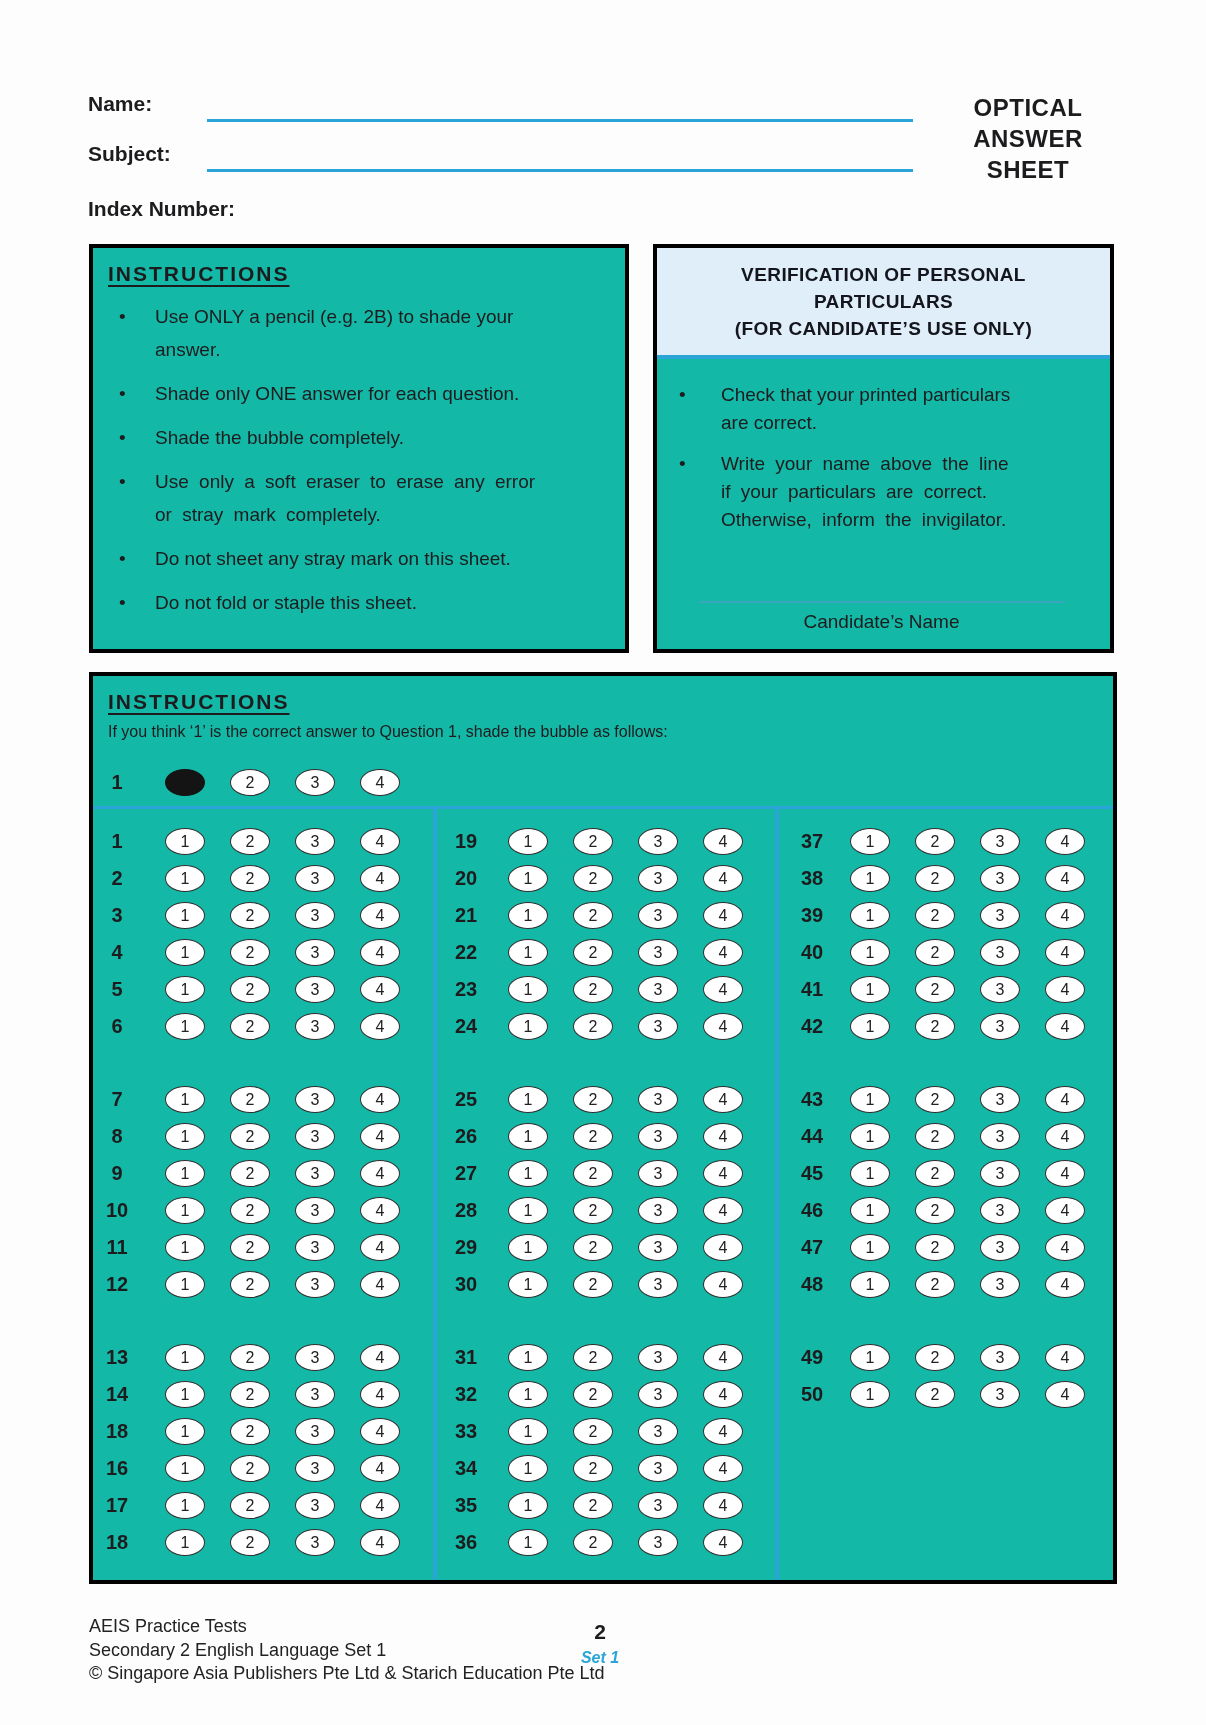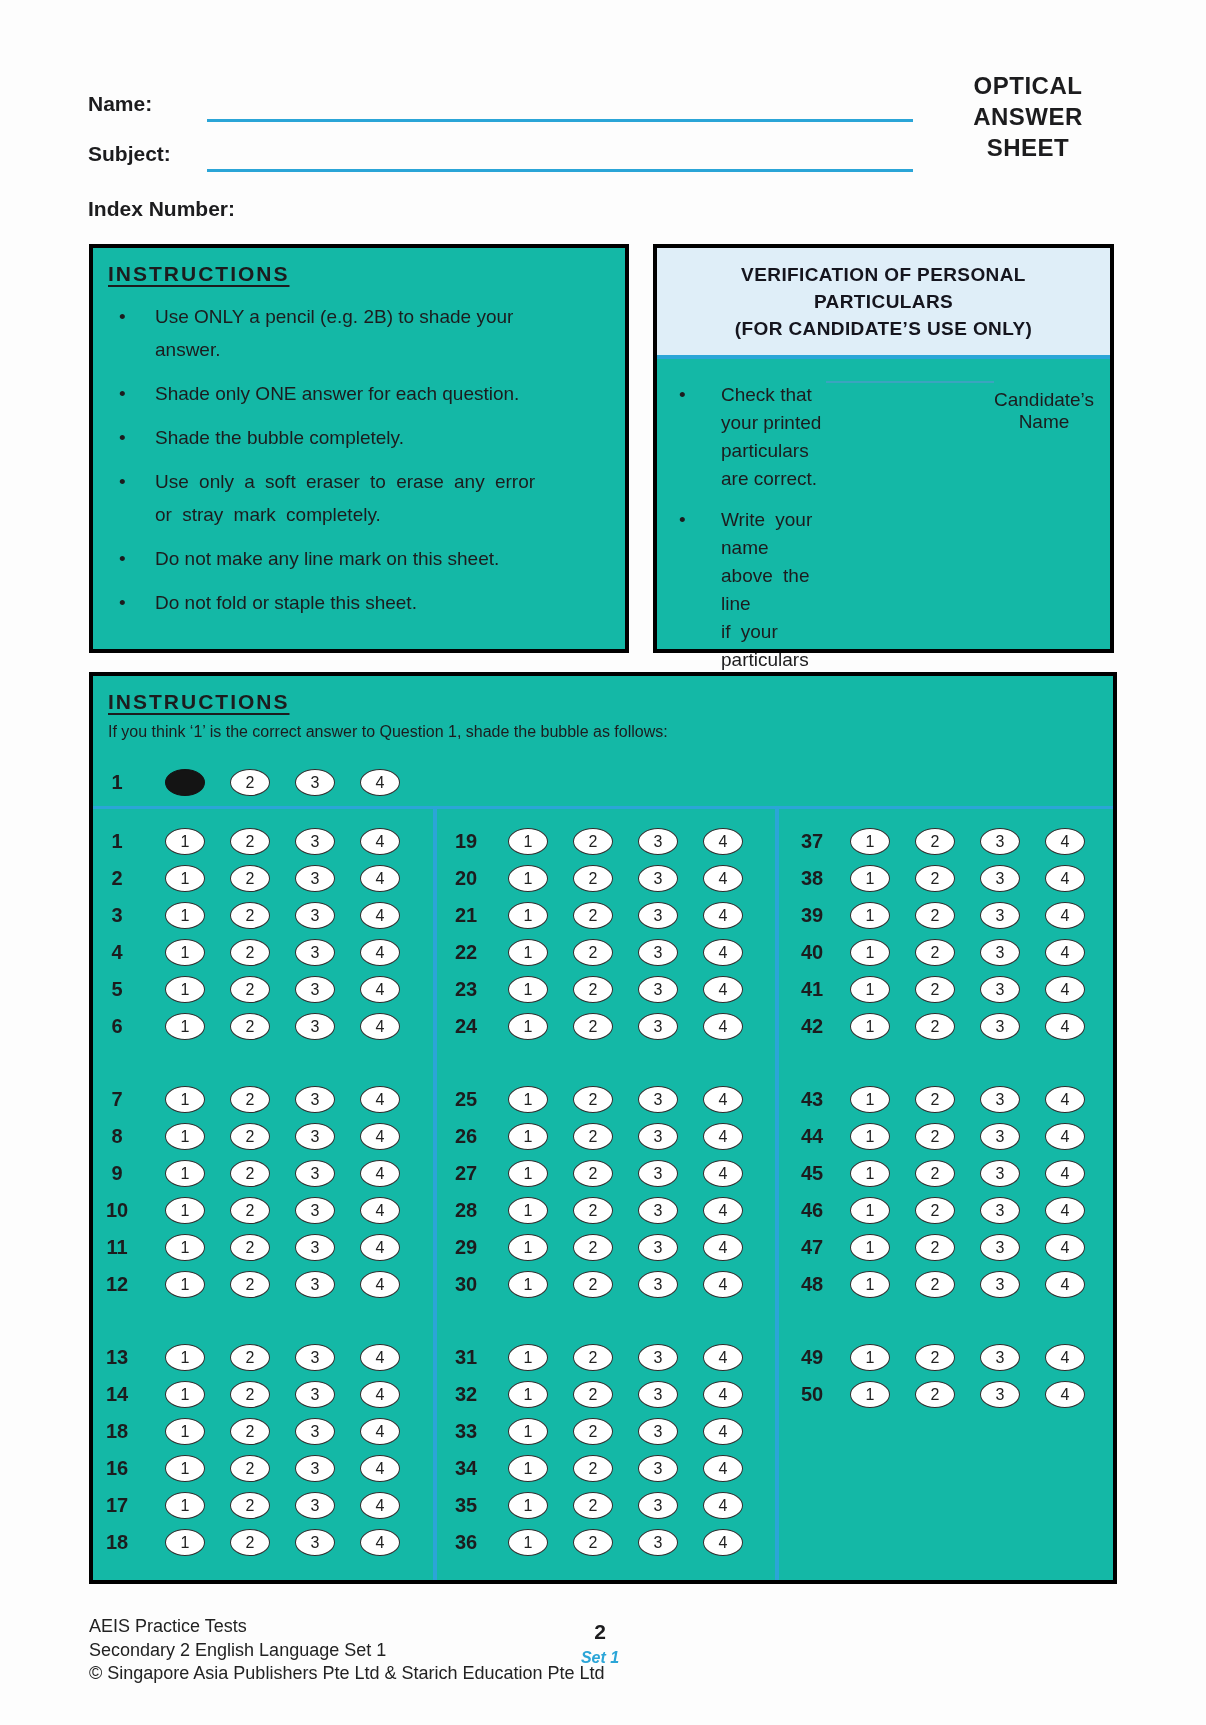--- a/index.html
+++ b/index.html
@@ -5,21 +5,21 @@
   html,body{margin:0;padding:0;}
   body{
     width:1206px;height:1725px;position:relative;background:#fdfdfd;
     font-family:"Liberation Sans",sans-serif;color:#1c1c1e;
     -webkit-font-smoothing:antialiased;
   }
   
   .field-label{position:absolute;font-size:21px;font-weight:bold;}
   .hline{position:absolute;height:3px;background:#2ba5d7;}
   .sheet-title{
-    position:absolute;left:948px;top:70px;width:160px;text-align:center;
+    position:absolute;left:948px;top:92px;width:160px;text-align:center;
     font-size:24px;font-weight:bold;line-height:31px;letter-spacing:0.5px;
     white-space:pre-line;
   }
   
   .box{position:absolute;border:4px solid #000000;box-sizing:border-box;background:#14b8a6;}
   #instructions-box{left:89px;top:244px;width:540px;height:409px;}
   #verification-box{left:653px;top:244px;width:461px;height:409px;display:flex;flex-direction:column;}
 
   .ibox-title{
     margin:14px 0 12px 15px;font-size:21px;font-weight:bold;letter-spacing:2px;
@@ -35,21 +35,21 @@
   #instructions-box ul.bullets li::before{
     content:"\2022";position:absolute;left:26px;top:0;
   }
   .spread{word-spacing:5px;}
 
   .vbox-header{
     background:#dfeef8;border-bottom:4px solid #2ba5d7;text-align:center;
     font-size:19px;font-weight:bold;line-height:27px;padding:13px 4px;
     letter-spacing:0.4px;white-space:pre-line;color:#15151e;
   }
-  .vbox-body{flex:1;display:flex;flex-direction:row;padding:22px 16px 10px 12px;}
+  .vbox-body{flex:1;display:flex;flex-direction:column;padding:22px 16px 10px 12px;}
   .vbox-body ul.bullets li{
     position:relative;padding-left:52px;margin-bottom:13px;line-height:28px;
     white-space:pre-line;
   }
   .vbox-body ul.bullets li::before{content:"\2022";position:absolute;left:10px;top:0;}
   .vspacer{flex:1;}
   .cand-line{width:365px;margin:0 auto;border-top:2px solid #3ba4bf;}
   .cand-label{text-align:center;font-size:19px;padding:8px 0 6px;}
 
   
@@ -104,21 +104,21 @@
 
 <div class="box" id="instructions-box">
   <span class="ibox-title">INSTRUCTIONS</span>
   <ul class="bullets" id="instructions-list">
       <li>Use ONLY a pencil (e.g. 2B) to shade your
 answer.</li>
       <li>Shade only ONE answer for each question.</li>
       <li>Shade the bubble completely.</li>
       <li class="spread">Use only a soft eraser to erase any error
 or stray mark completely.</li>
-      <li>Do not make any line mark on this sheet.</li>
+      <li>Do not sheet any stray mark on this sheet.</li>
       <li>Do not fold or staple this sheet.</li>
     </ul>
 </div>
 
 <div class="box" id="verification-box">
   <div class="vbox-header">VERIFICATION OF PERSONAL
 PARTICULARS
 (FOR CANDIDATE’S USE ONLY)</div>
   <div class="vbox-body">
     <ul class="bullets" id="verification-list">

